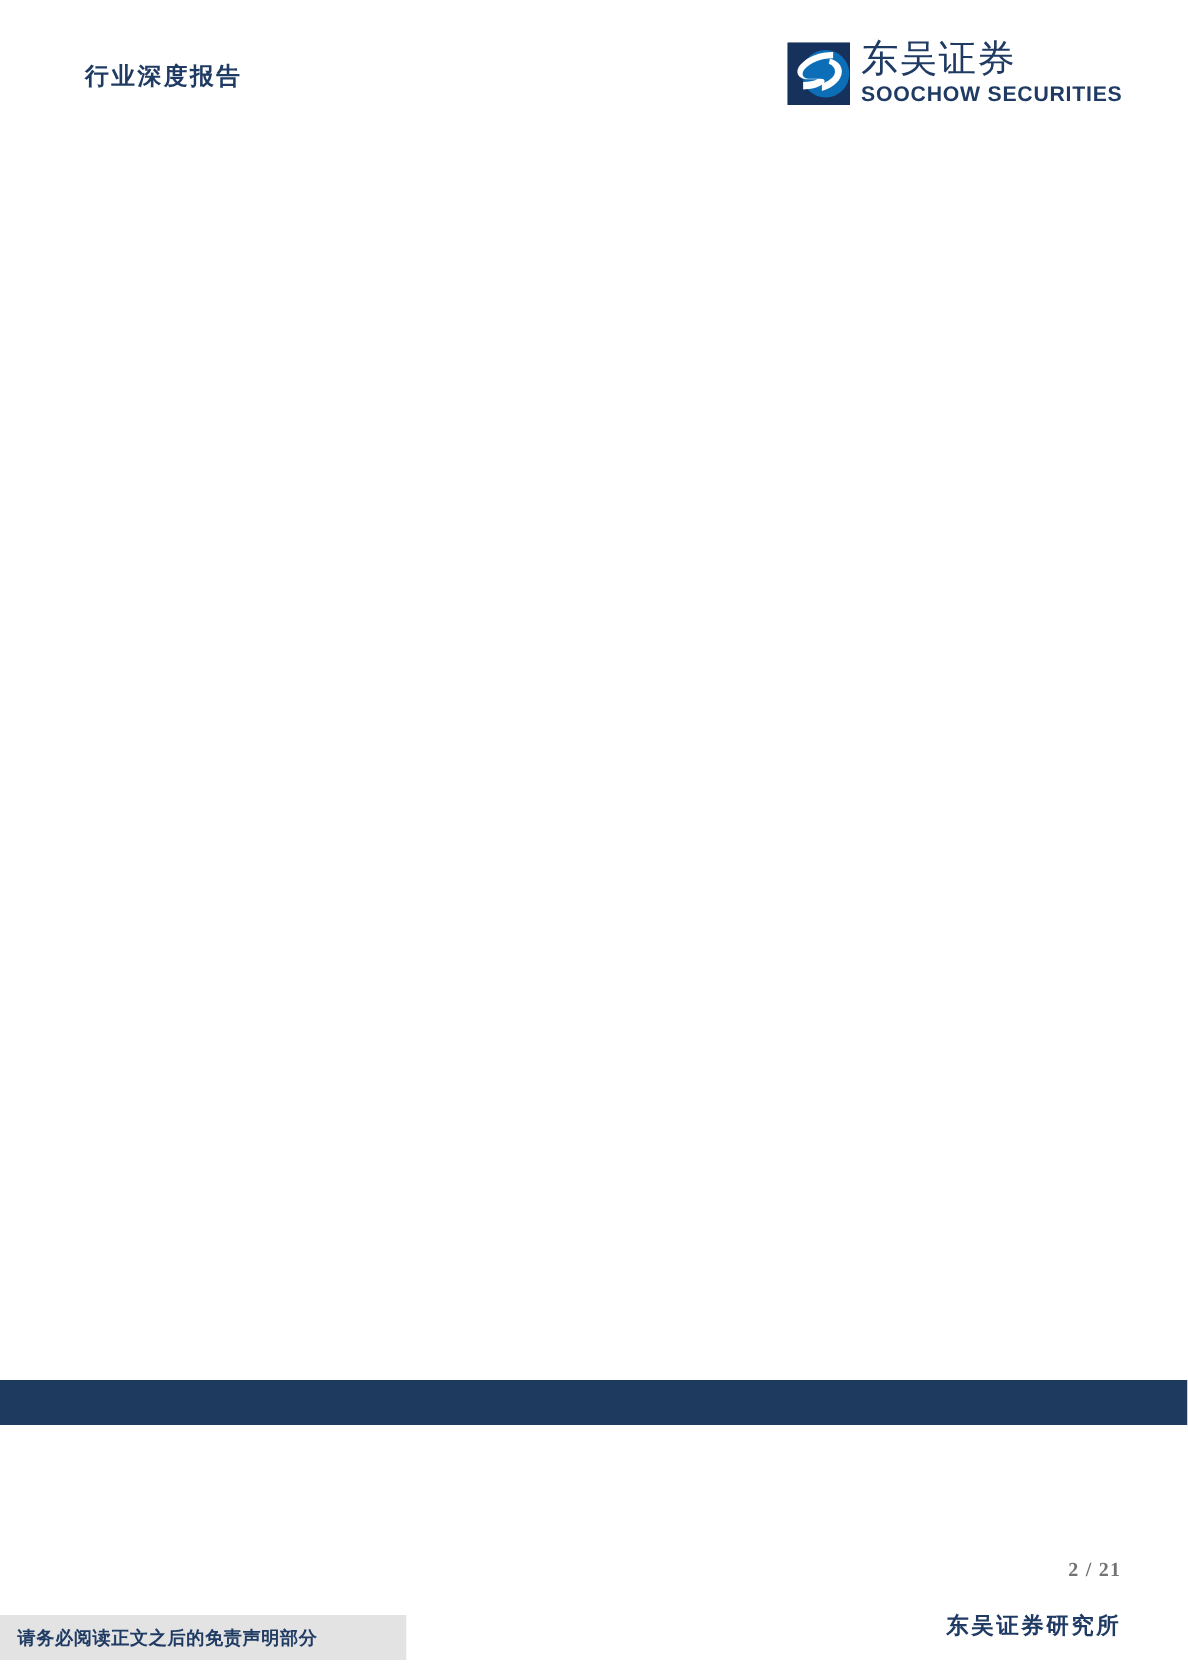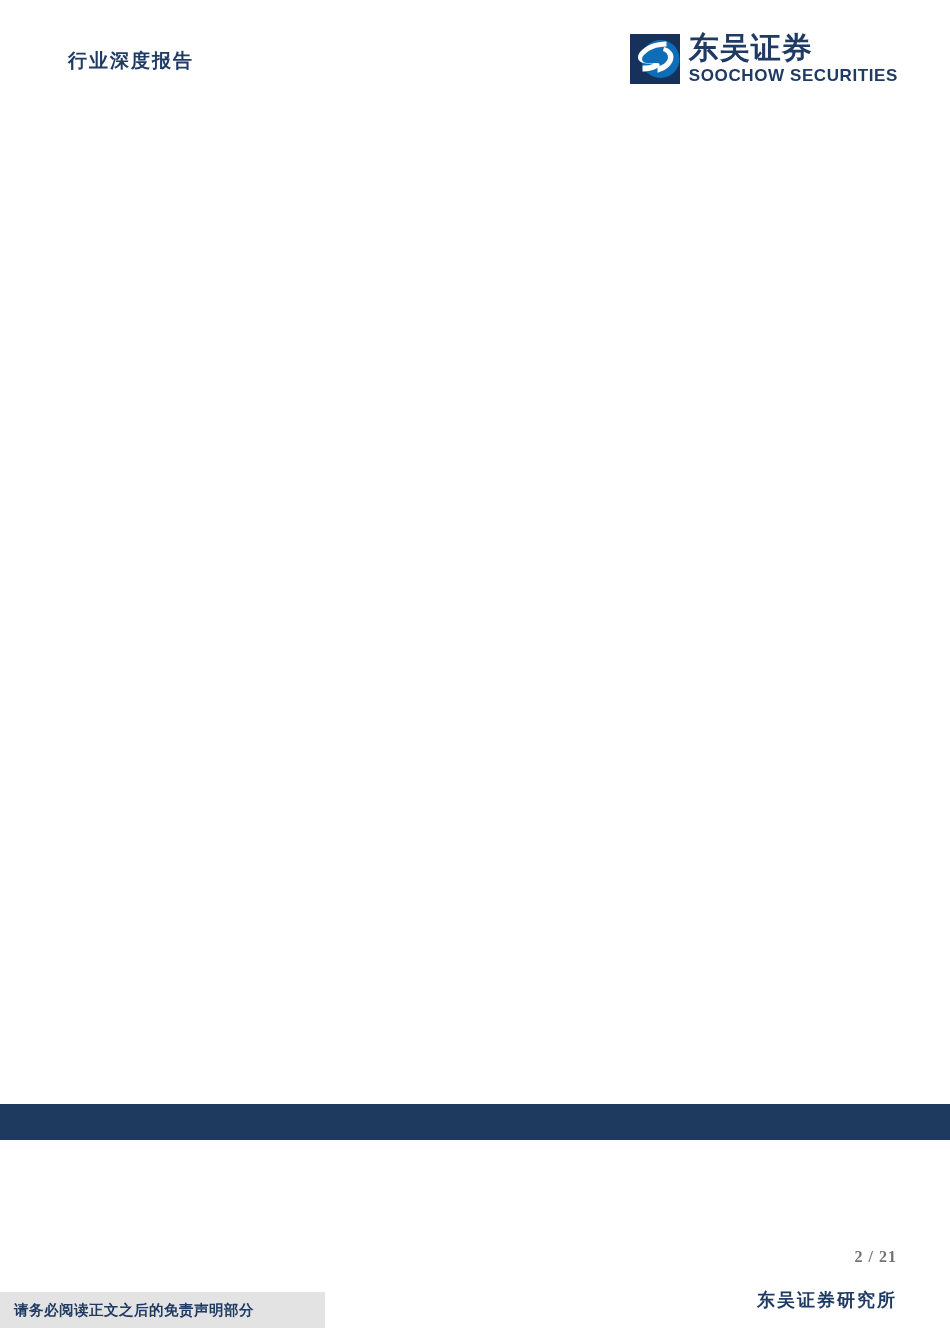--- a/index.html
+++ b/index.html
@@ -59,21 +59,21 @@
   .logo-mark svg { display: block; }
   .logo-text {
     display: flex;
     flex-direction: column;
     justify-content: center;
     line-height: 1;
   }
   .logo-cn {
     font-size: 30px;
     color: #1f3b63;
-    font-weight: 700;
+    font-weight: 400;
     letter-spacing: 1px;
     font-family: "Liberation Serif", "DejaVu Serif", serif;
     white-space: nowrap;
   }
   .logo-en {
     font-size: 17px;
     color: #1f3b63;
     font-weight: 700;
     letter-spacing: 0.6px;
     font-family: "Liberation Sans", "DejaVu Sans", sans-serif;

